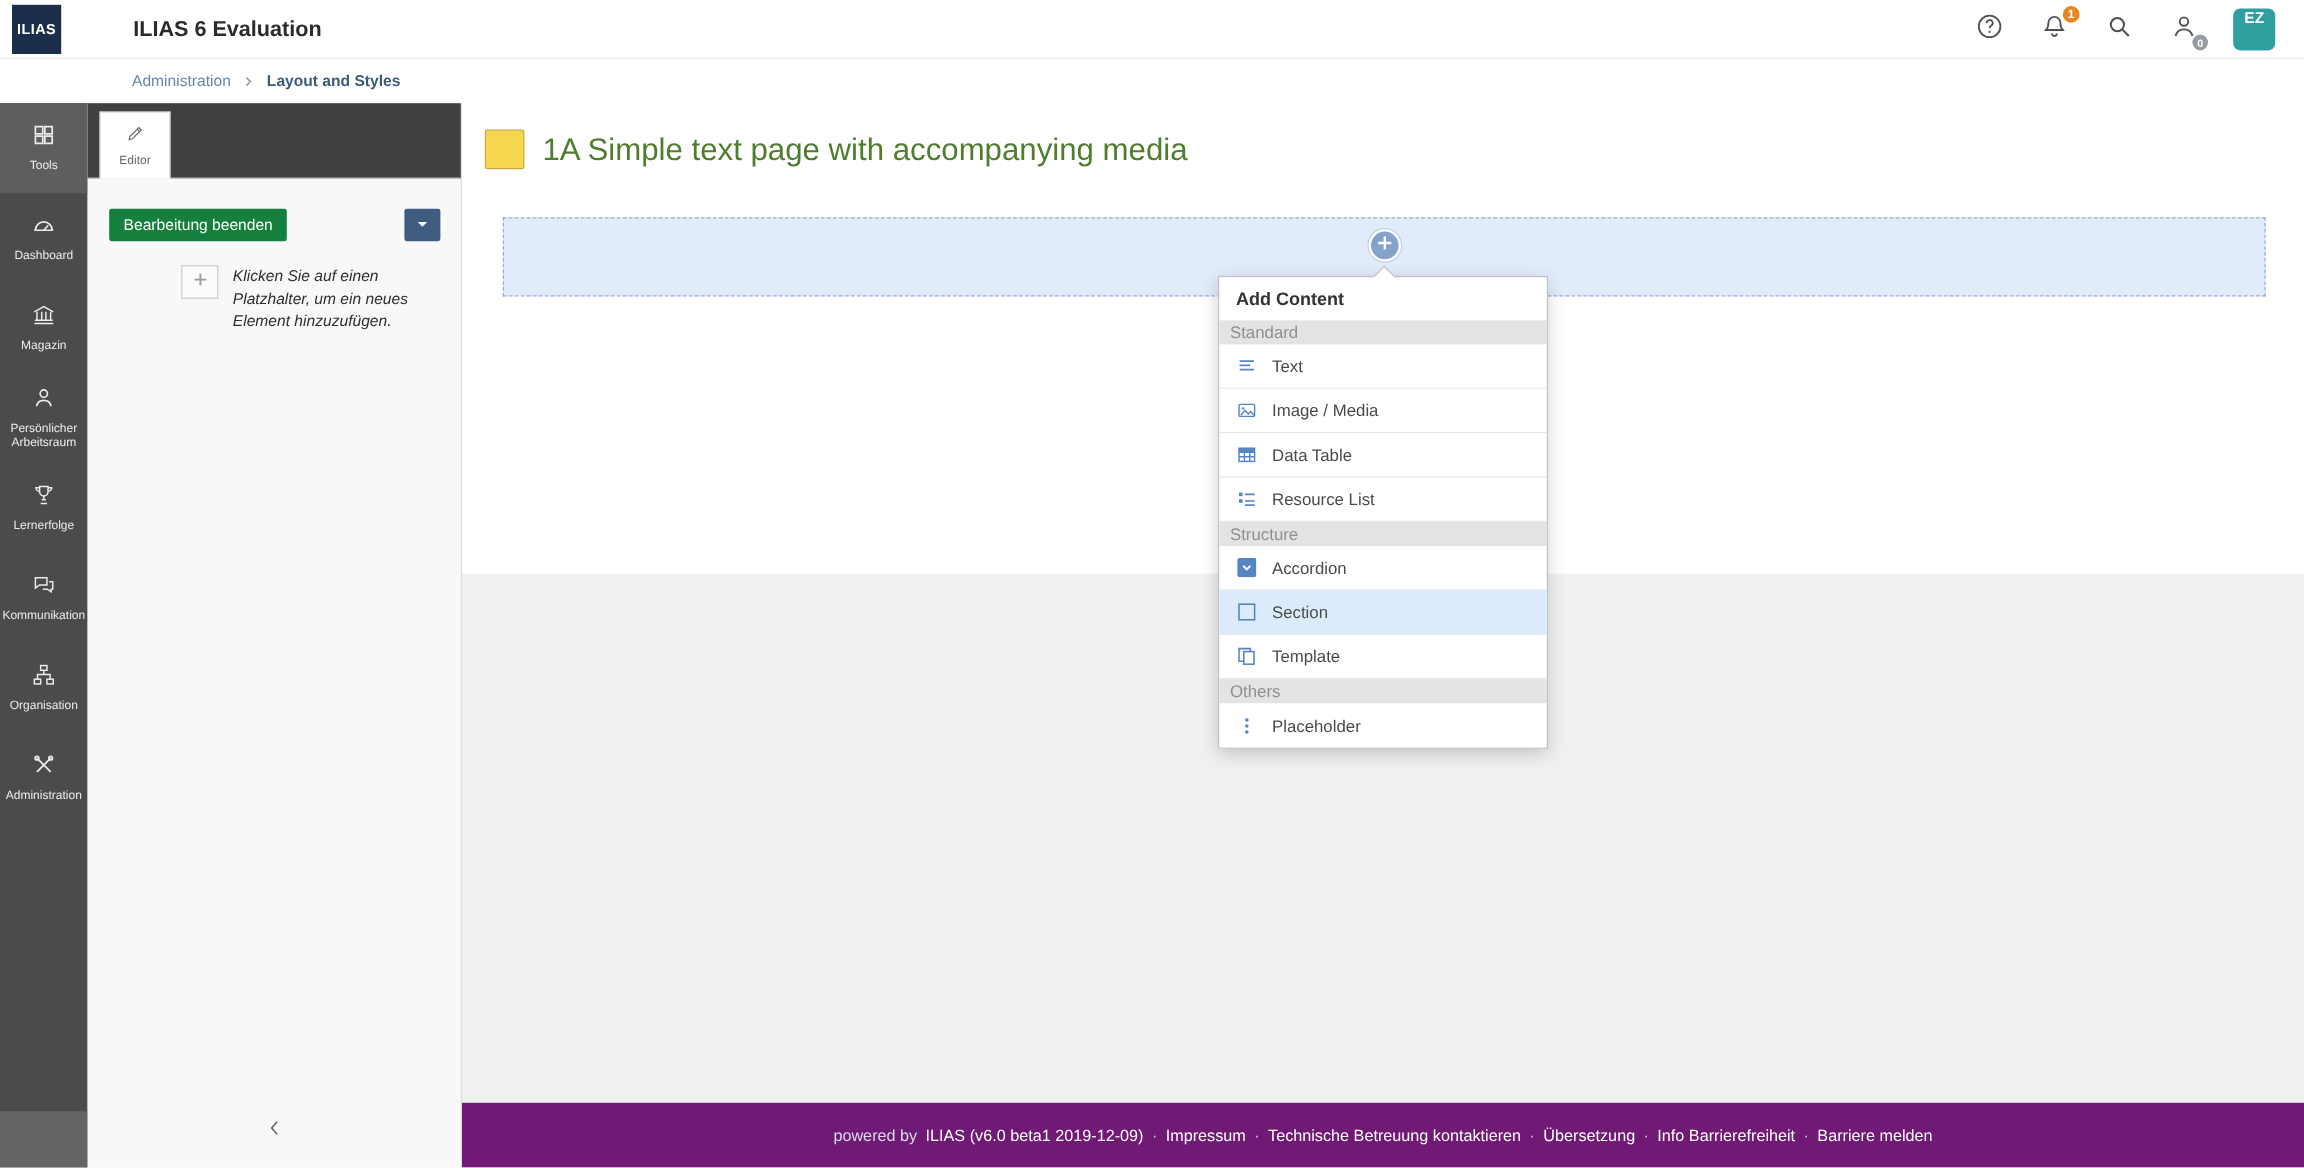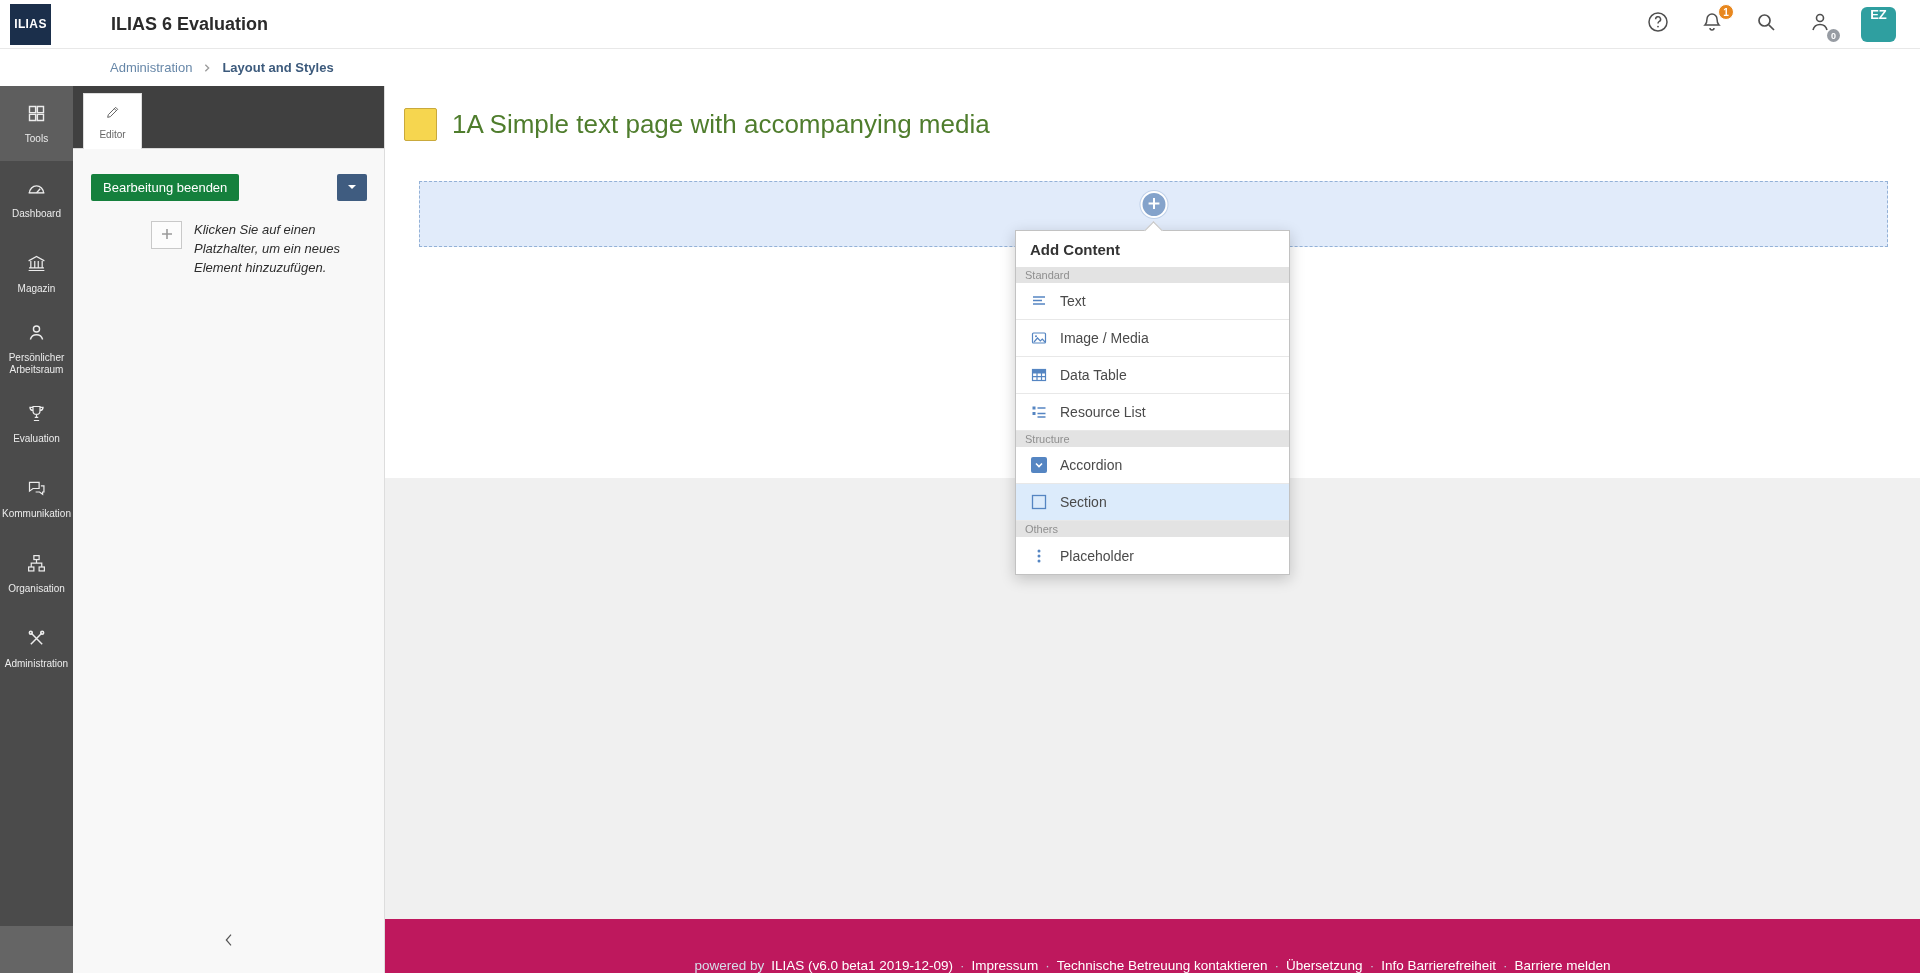--- a/index.html
+++ b/index.html
@@ -63,30 +63,30 @@
 .page-icon{width:33px;height:33px;background:#f6d64f;border:1px solid #c9a93c;border-radius:2px}
 .page-title{font-size:26px;font-weight:400;color:#4f7d2d}
 .dropzone{margin:40px 0 0 15px;height:66px;background:#e1ebfa;border:1px dashed #93b1d7;position:relative}
 .add-circle{position:absolute;left:50%;top:9px;transform:translateX(-50%);width:27px;height:27px;border-radius:50%;background:#84a3cb;border:2px solid #fff;color:#fff;display:flex;align-items:center;justify-content:center;cursor:pointer;box-shadow:0 0 0 1px rgba(132,163,203,.35)}
 .add-circle svg{width:13px;height:13px}
 
 
 .popup{position:absolute;left:630px;top:144px;width:275px;background:#fff;border:1px solid #c2c2c2;box-shadow:0 4px 14px rgba(0,0,0,.2);z-index:30}
 .popup::before{content:"";position:absolute;top:-7px;left:50%;margin-left:-6px;width:12px;height:12px;background:#fff;border-left:1px solid #c2c2c2;border-top:1px solid #c2c2c2;transform:rotate(45deg)}
 .popup-title{padding:10px 14px 9px;font-size:15px;font-weight:bold;color:#333}
-.popup-group{background:#e3e3e3;color:#8f8f8f;font-size:11px;padding:2px 9px}
+.popup-group{background:#e3e3e3;color:#8f8f8f;font-size:14px;padding:2px 9px}
 .popup-item{display:flex;align-items:center;gap:13px;height:37px;padding:0 15px;font-size:14px;color:#4a4a4a;border-bottom:1px solid #e8e8e8;cursor:pointer}
 .popup-item:last-child{border-bottom:none}
 .popup-item.highlight{background:#dcebfb}
 .pi-icon{display:flex;color:#5585c2}
 .pi-icon svg{width:16px;height:16px}
 
 
 .main-filler{flex:1}
-.footer{height:54px;background:#be185d;display:flex;align-items:flex-end;justify-content:center;gap:7px;font-size:13.5px;color:#d6deea}
+.footer{height:54px;background:#701a75;display:flex;align-items:center;justify-content:center;gap:7px;font-size:13.5px;color:#d6deea}
 .f-link{color:#fff}
 .sep{color:#c3cedd}
 </style>
 </head>
 <body>
 
 <header class="topbar">
   <div class="logo">
       <span>ILIAS</span>
     </div>
@@ -166,21 +166,21 @@
             <path d="M5 20c1-4 4-5.5 7-5.5s6 1.5 7 5.5"></path>
           </svg></span>
       <span class="ri-label">Persönlicher Arbeitsraum</span>
     </div>
     <div class="rail-item">
       <span><svg viewBox="0 0 24 24" fill="none" stroke="currentColor" stroke-width="1.4">
             <path d="M8 4h8v5a4 4 0 0 1-8 0z"></path>
             <path d="M8 5H4.5a3.6 3.6 0 0 0 3.6 3.5M16 5h3.5a3.6 3.6 0 0 1-3.6 3.5"></path>
             <path d="M12 13v3M9 20h6M10 16.5h4"></path>
           </svg></span>
-      <span class="ri-label">Evaluation</span>
+      <span class="ri-label">Lernerfolge</span>
     </div>
     <div class="rail-item">
       <span><svg viewBox="0 0 24 24" fill="none" stroke="currentColor" stroke-width="1.4">
             <path d="M4 5h11v7H8l-4 3z"></path>
             <path d="M17 9h3.5v7H19v2.5L15.5 16H11"></path>
           </svg></span>
       <span class="ri-label">Kommunikation</span>
     </div>
     <div class="rail-item">
       <span><svg viewBox="0 0 24 24" fill="none" stroke="currentColor" stroke-width="1.4">
@@ -307,20 +307,29 @@
         <span>Accordion</span>
       </div>
       <div class="popup-item highlight">
         <span class="pi-icon">
             <svg viewBox="0 0 16 16" fill="none" stroke="currentColor" stroke-width="1.3">
               <rect x="1.5" y="1.5" width="13" height="13"></rect>
             </svg>
           </span>
         <span>Section</span>
       </div>
+      <div class="popup-item">
+        <span class="pi-icon">
+            <svg viewBox="0 0 16 16" fill="none" stroke="currentColor" stroke-width="1.3">
+              <rect x="5.5" y="4" width="8.5" height="10.5"></rect>
+              <path d="M11 4V1.5H1.5V12H5"></path>
+            </svg>
+          </span>
+        <span>Template</span>
+      </div>
 
       <div class="popup-group">Others</div>
       <div class="popup-item">
         <span class="pi-icon">
             <svg viewBox="0 0 16 16">
               <circle cx="8" cy="3" r="1.5" fill="currentColor"></circle>
               <circle cx="8" cy="8" r="1.5" fill="currentColor"></circle>
               <circle cx="8" cy="13" r="1.5" fill="currentColor"></circle>
             </svg>
           </span>

